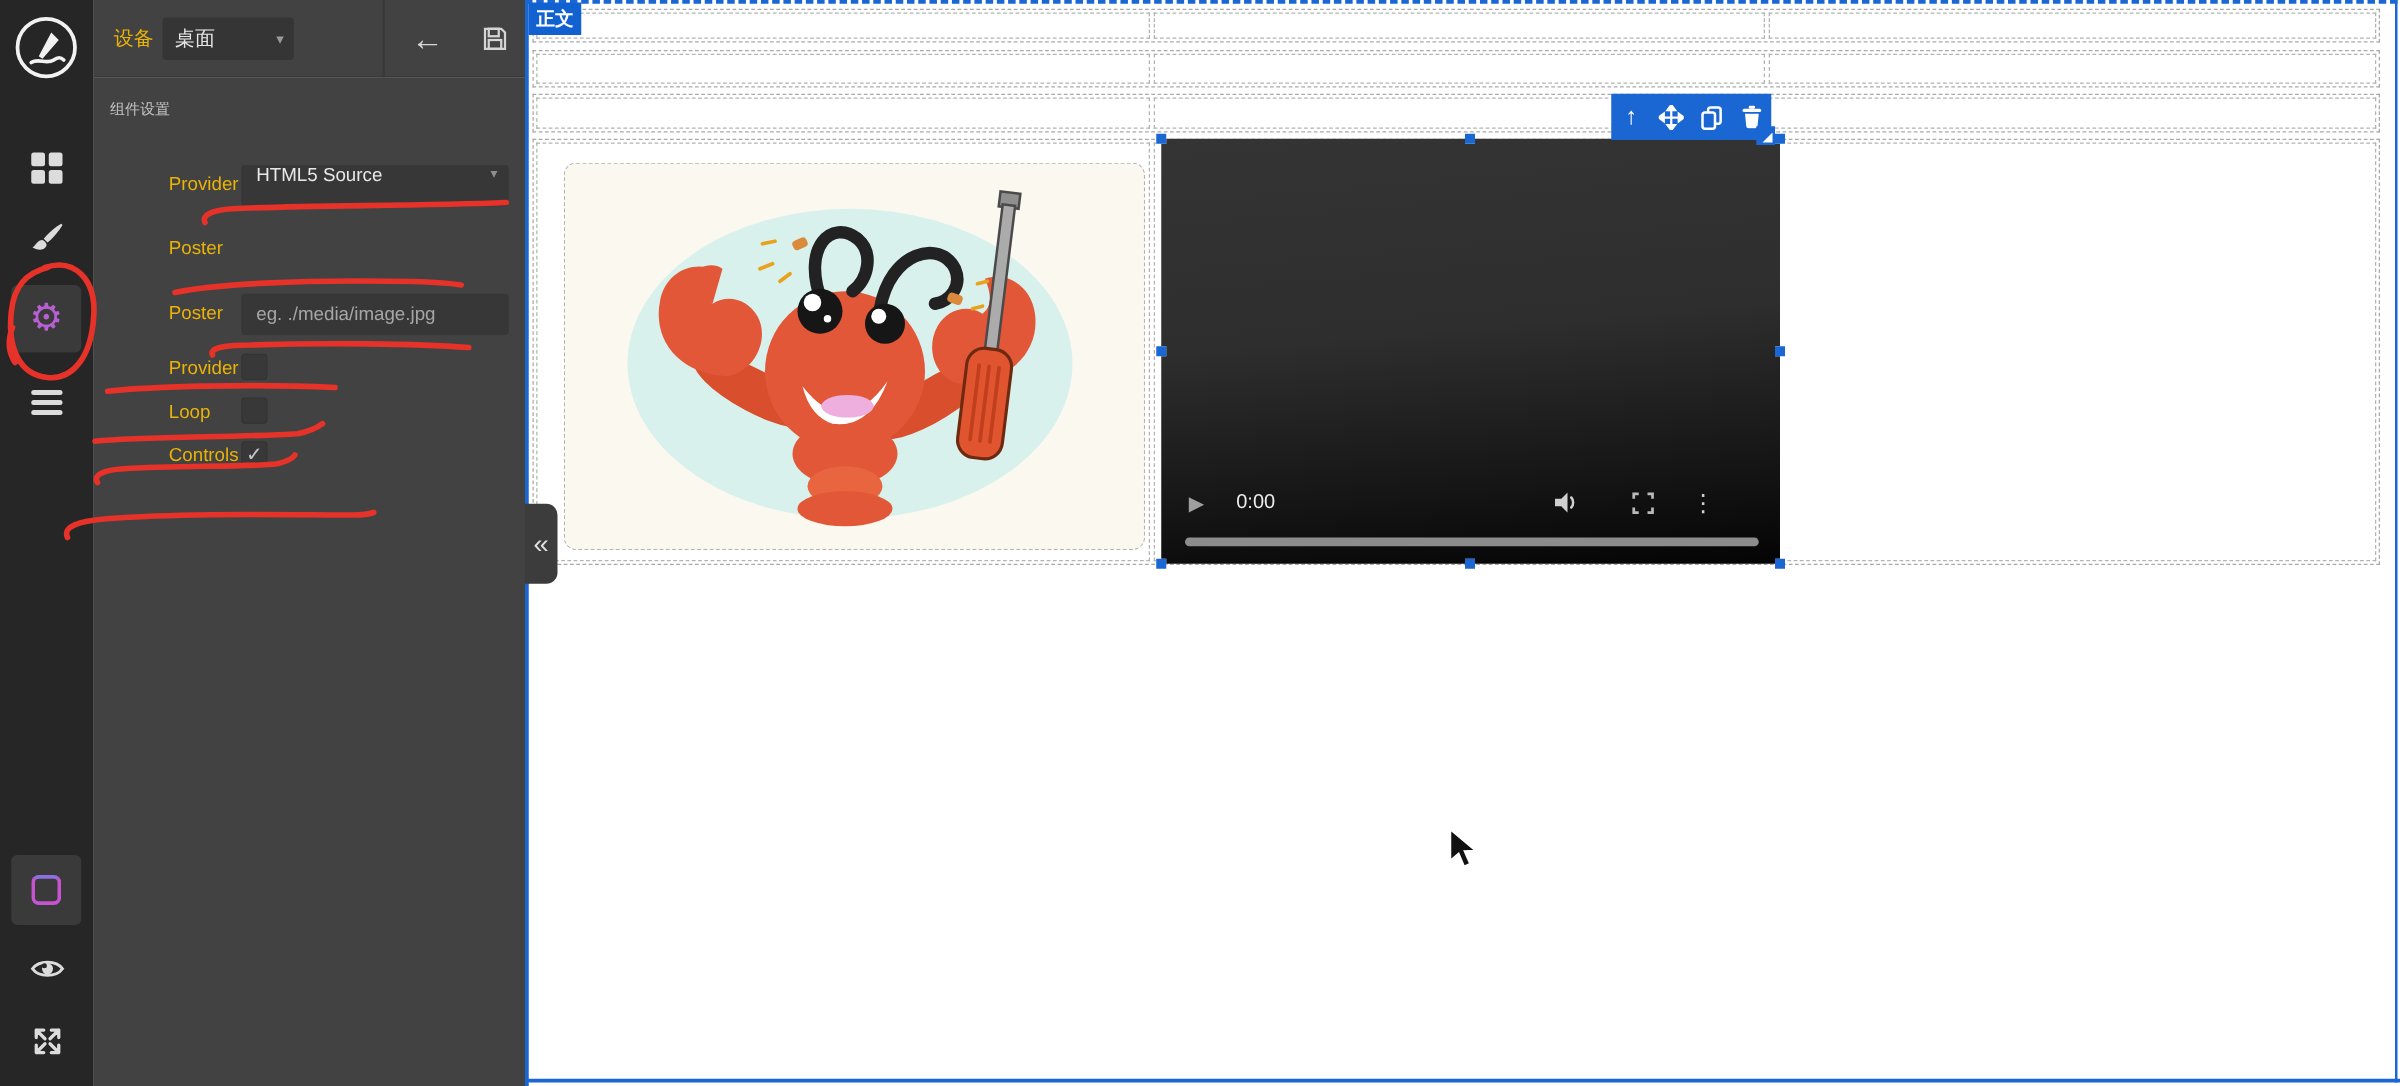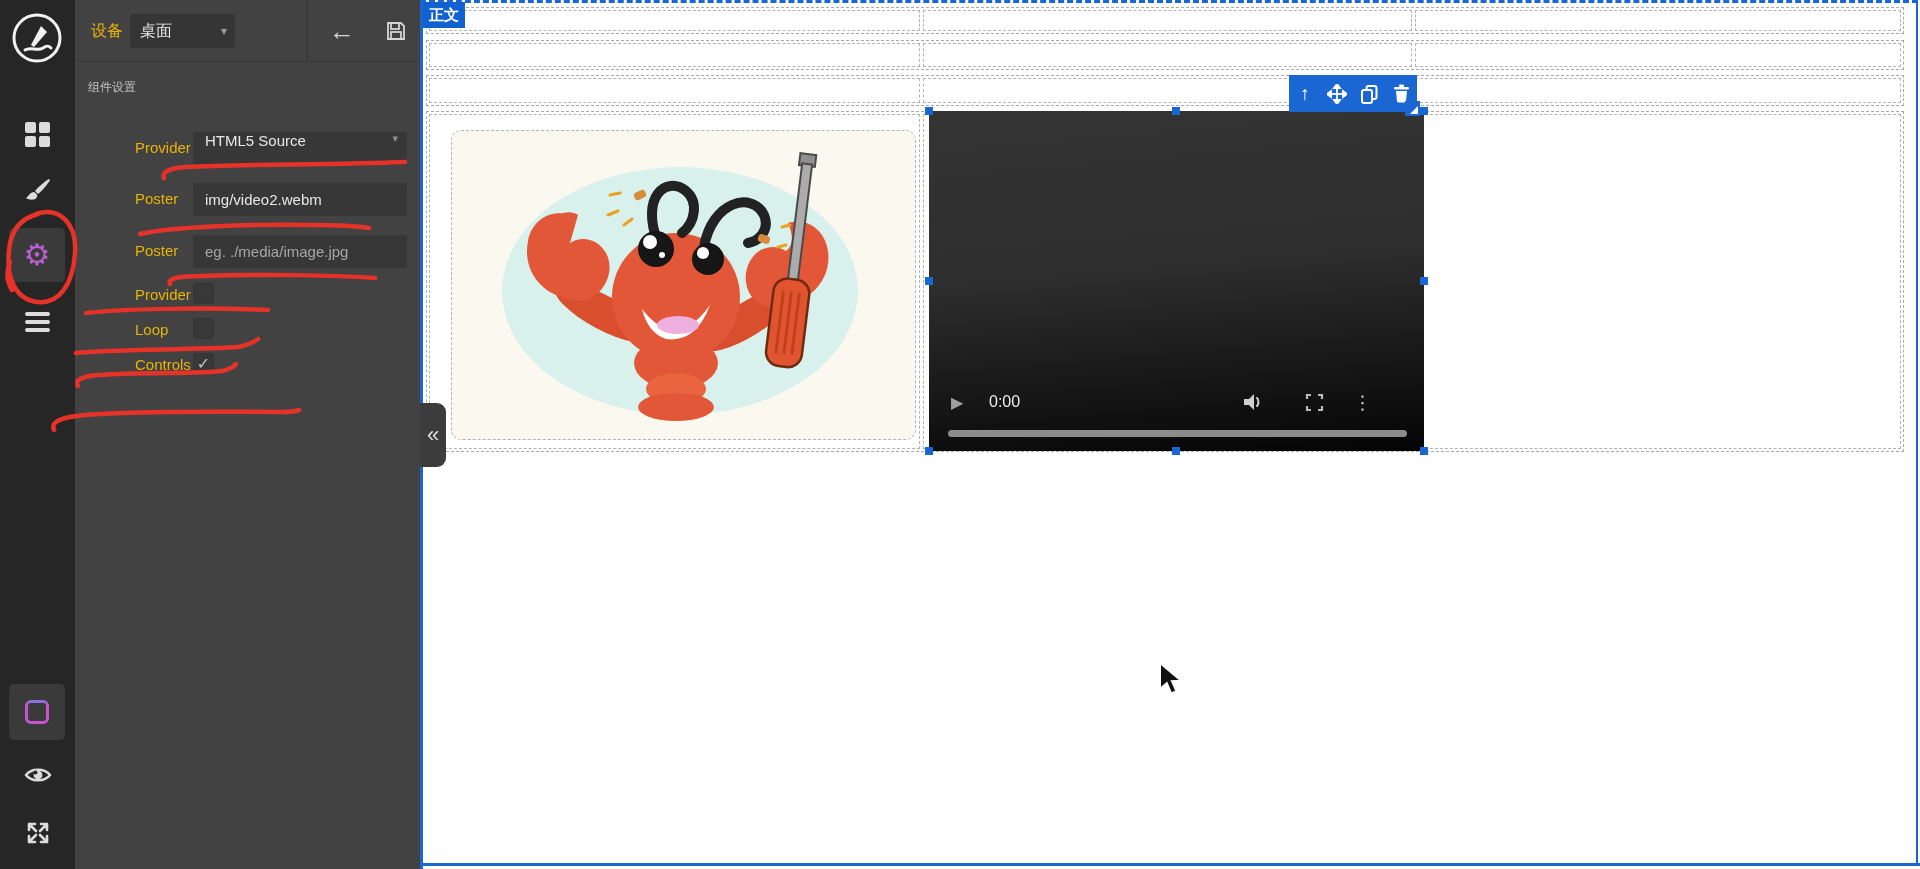--- a/index.html
+++ b/index.html
@@ -168,21 +168,20 @@
     <div class="prow" style="top:70px">
       <span class="plabel">Provider</span>
       <div class="pfield pselect">
         <span>HTML5 Source</span>
         <span class="sel-caret">▾</span>
       </div>
     </div>
 
     <div class="prow" style="top:121px">
       <span class="plabel">Poster</span>
-      <input class="pfield" value="img/video2.webm" style="">
     </div>
 
     <div class="prow" style="top:173px">
       <span class="plabel">Poster</span>
       <input class="pfield" placeholder="eg. ./media/image.jpg" style="">
     </div>
 
     <div class="prow" style="top:217px">
       <span class="plabel">Provider</span>
       <div class="pcheck"></div>

